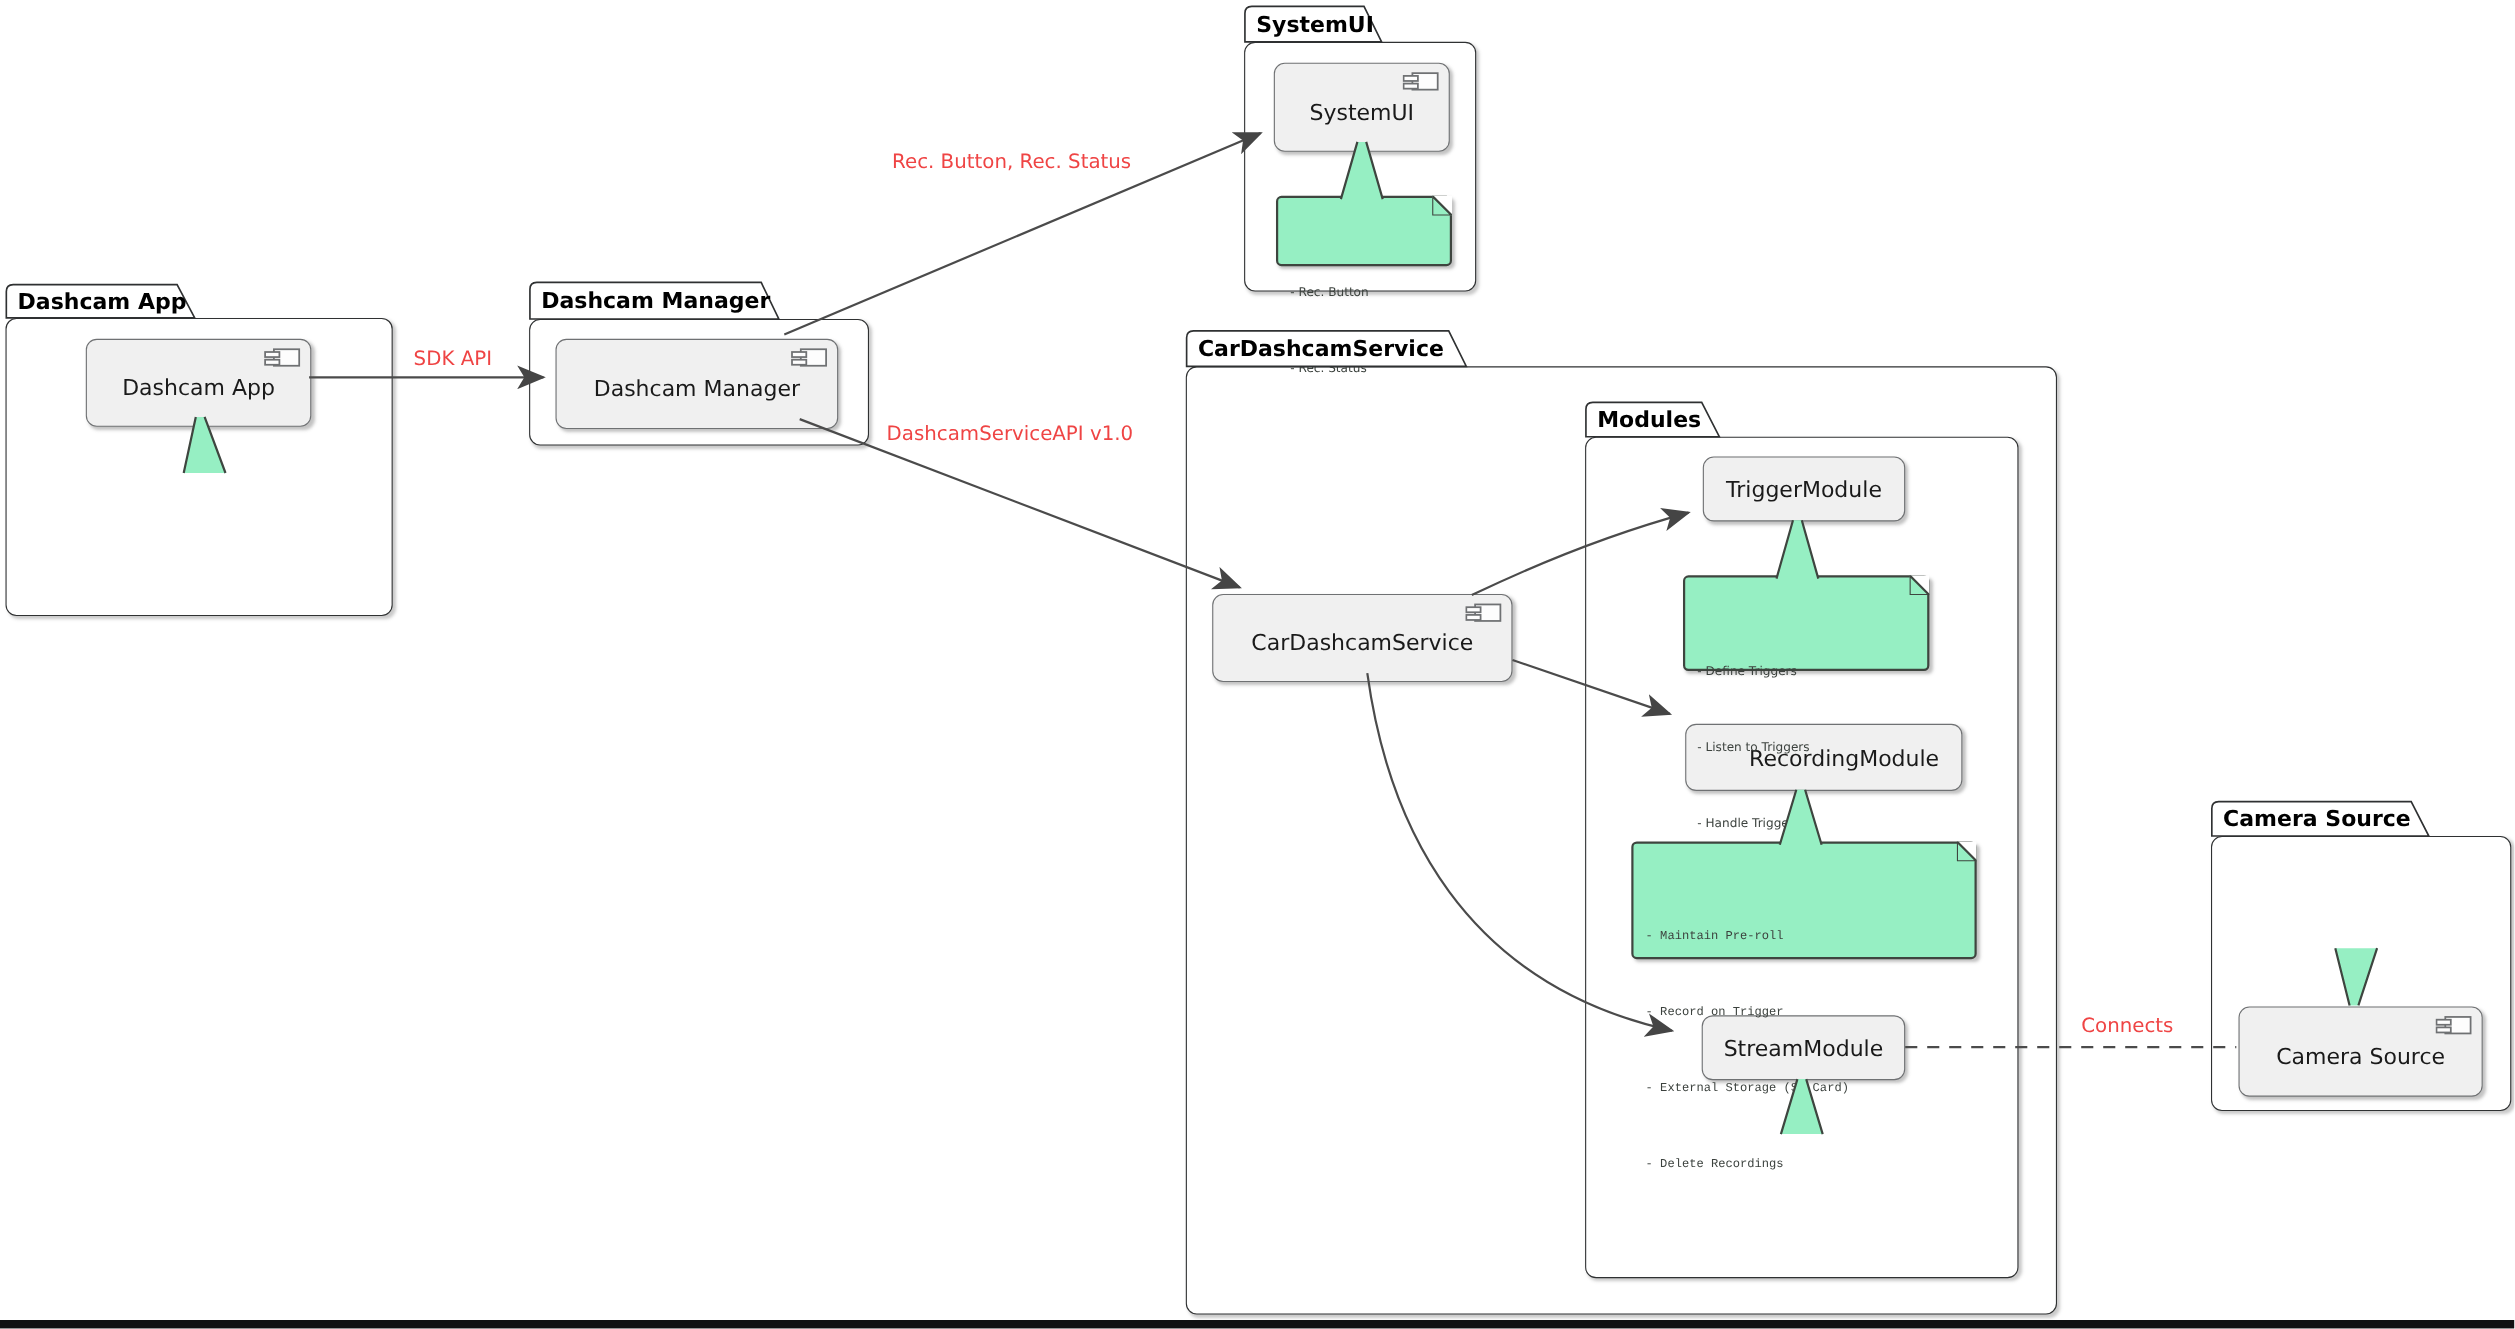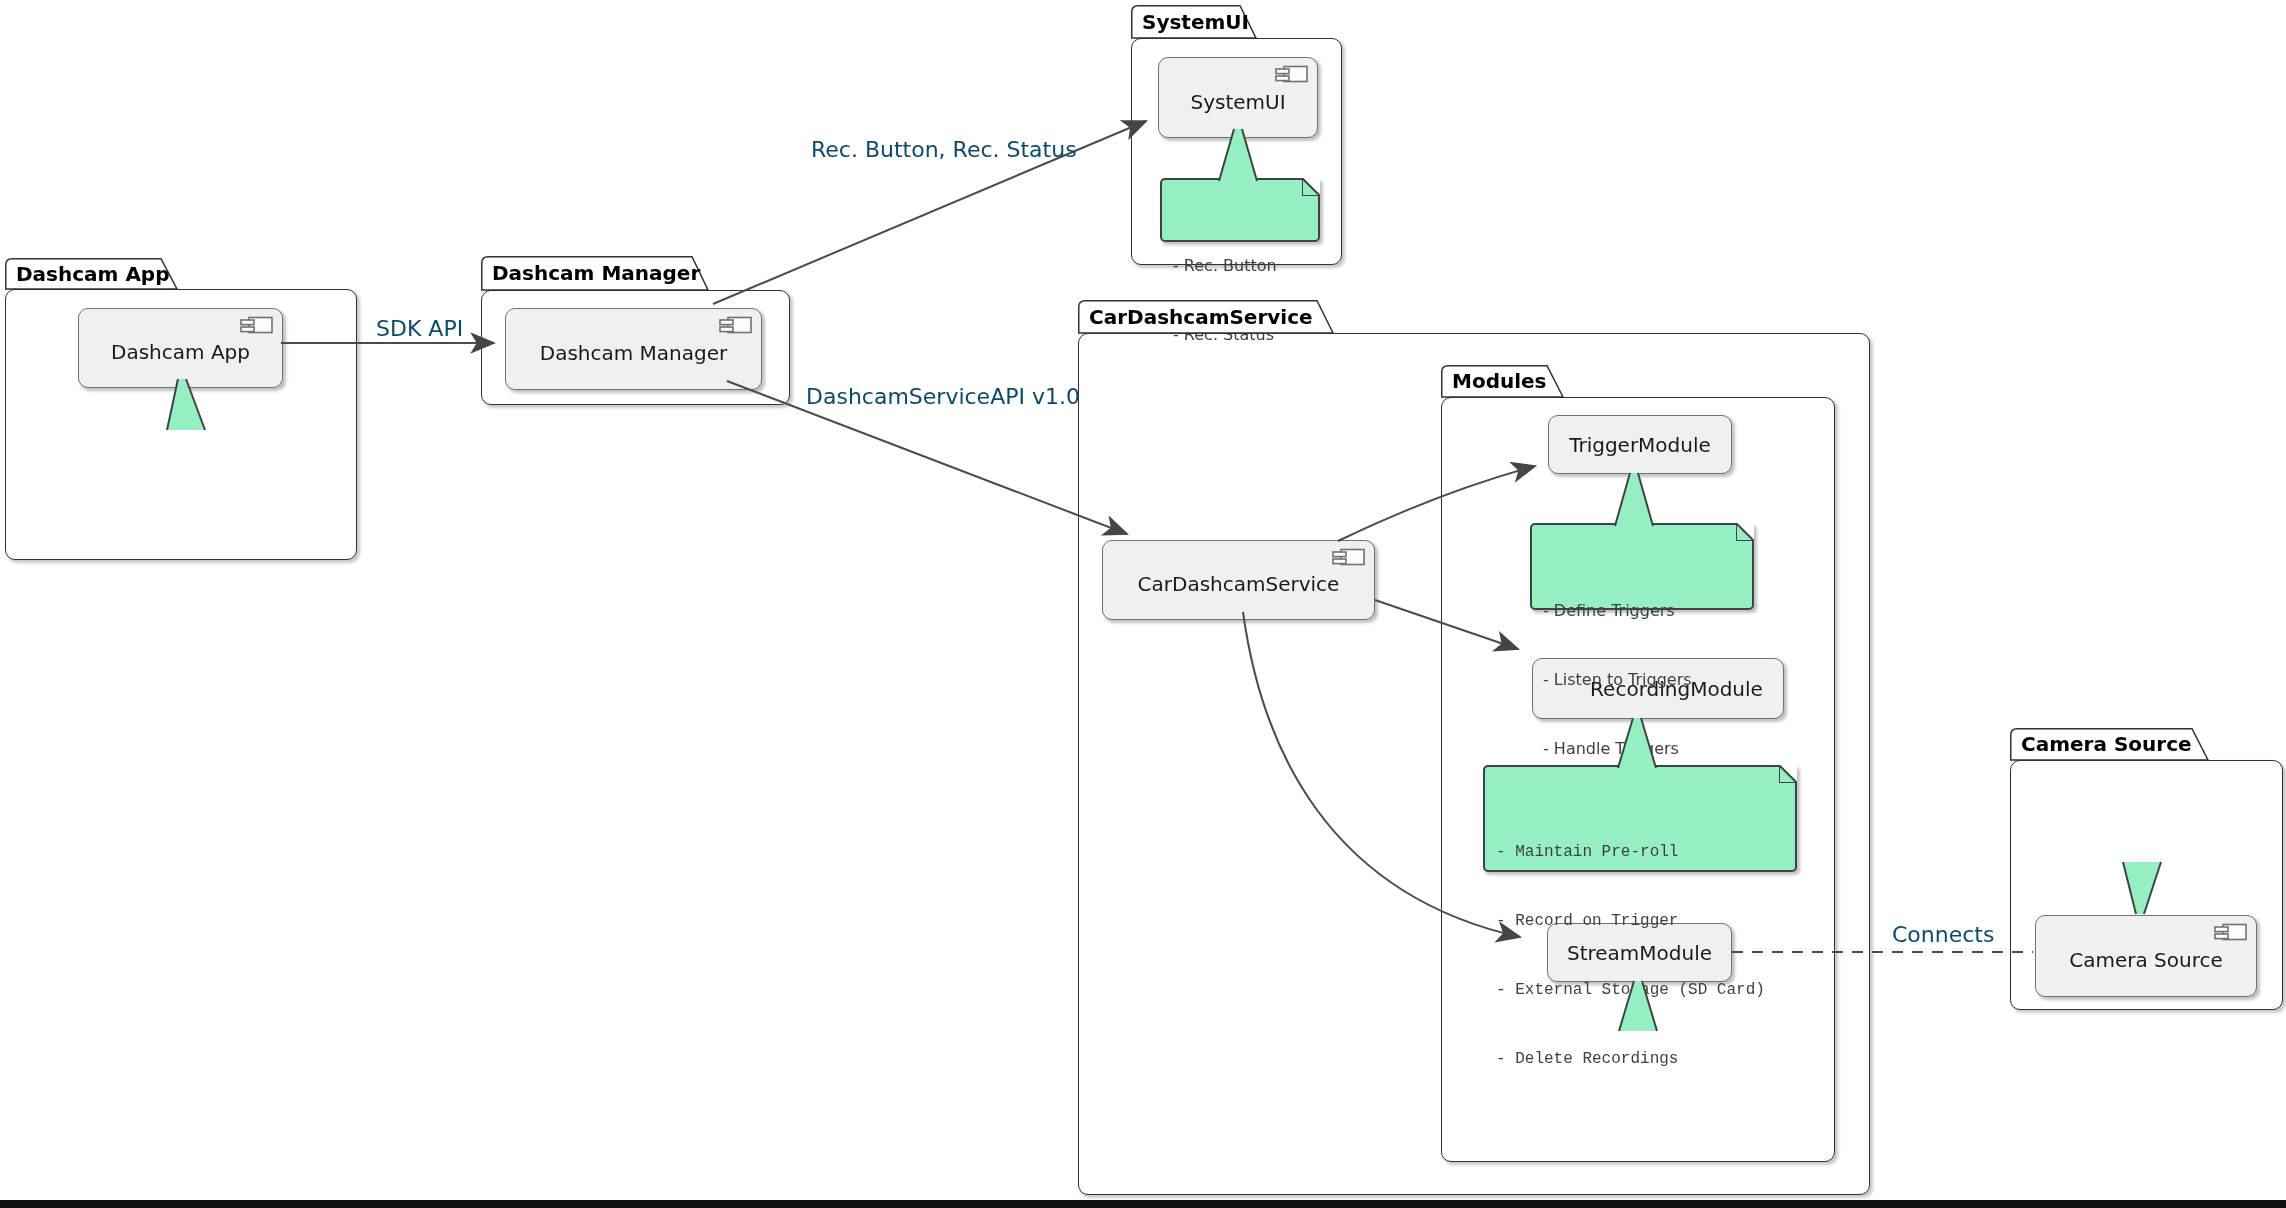--- a/index.html
+++ b/index.html
@@ -22,27 +22,27 @@
     box-shadow:2.5px 2.5px 3px rgba(120,120,120,0.45);
     display:flex;align-items:center;justify-content:center;
     font-size:20px;color:#1a1a1a;z-index:4;white-space:nowrap;
   }
   .cmp.has-icon{padding-top:8px;}
   .cmp-icon{position:absolute;top:7px;right:8px;}
   
   .note{
     position:absolute;background:#96EFC3;border:2px solid #3E453F;border-radius:5px;
     box-shadow:2.5px 2.5px 3px rgba(120,120,120,0.45);
-    color:#3C423E;font-size:16px;line-height:23px;padding:5px 11px;z-index:5;
+    color:#3C423E;font-size:11px;line-height:23px;padding:5px 11px;z-index:5;
     white-space:pre;
   }
   .note .dogear{position:absolute;top:-2px;right:-2px;}
   
   .edge-label{
-    position:absolute;z-index:20;font-size:22px;color:#0c4a6e;white-space:nowrap;
+    position:absolute;z-index:20;font-size:18px;color:#ef4444;white-space:nowrap;
   }
   #overlay{position:absolute;left:0;top:0;z-index:10;pointer-events:none;}
   #bottom-bar{position:absolute;left:0;top:1200px;width:2286px;height:8px;background:#101012;z-index:30;}
 </style>
 </head>
 <body>
 
 <div id="canvas">
 
   <div class="pkg" style="left:5px;top:289px;width:350px;height:269px;"></div>

